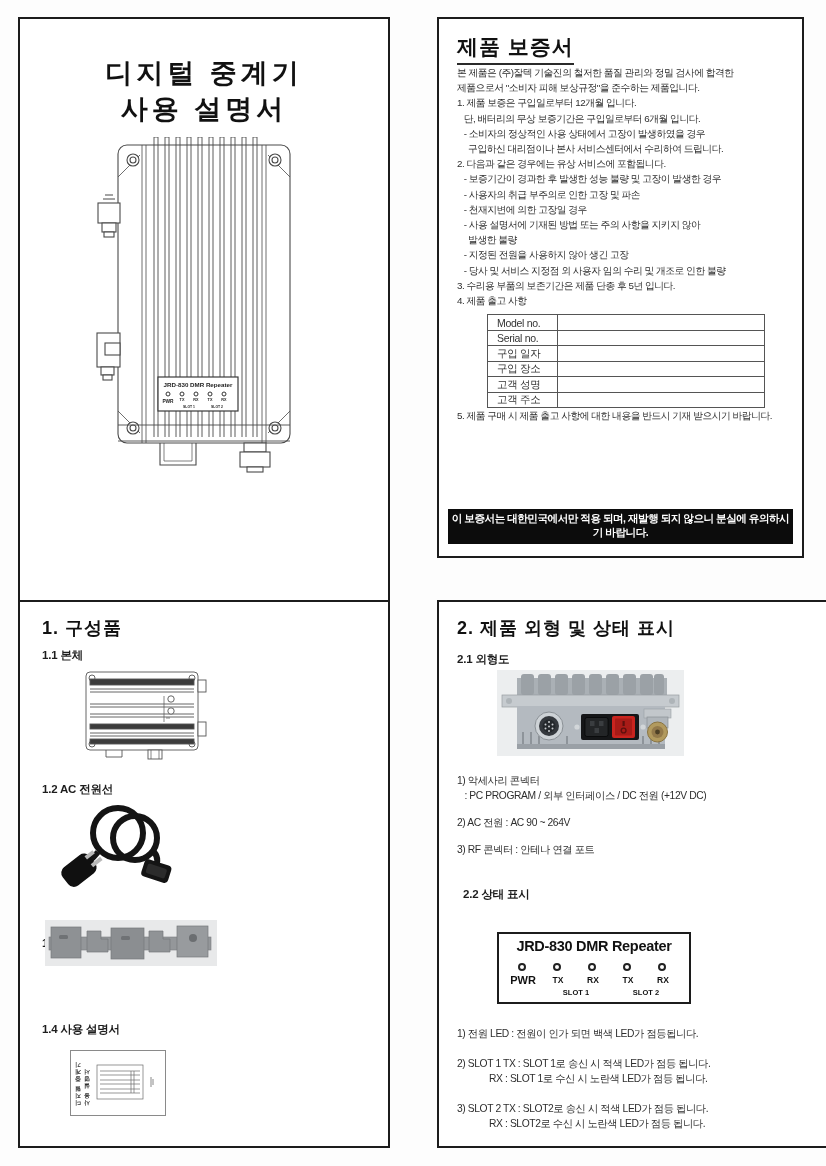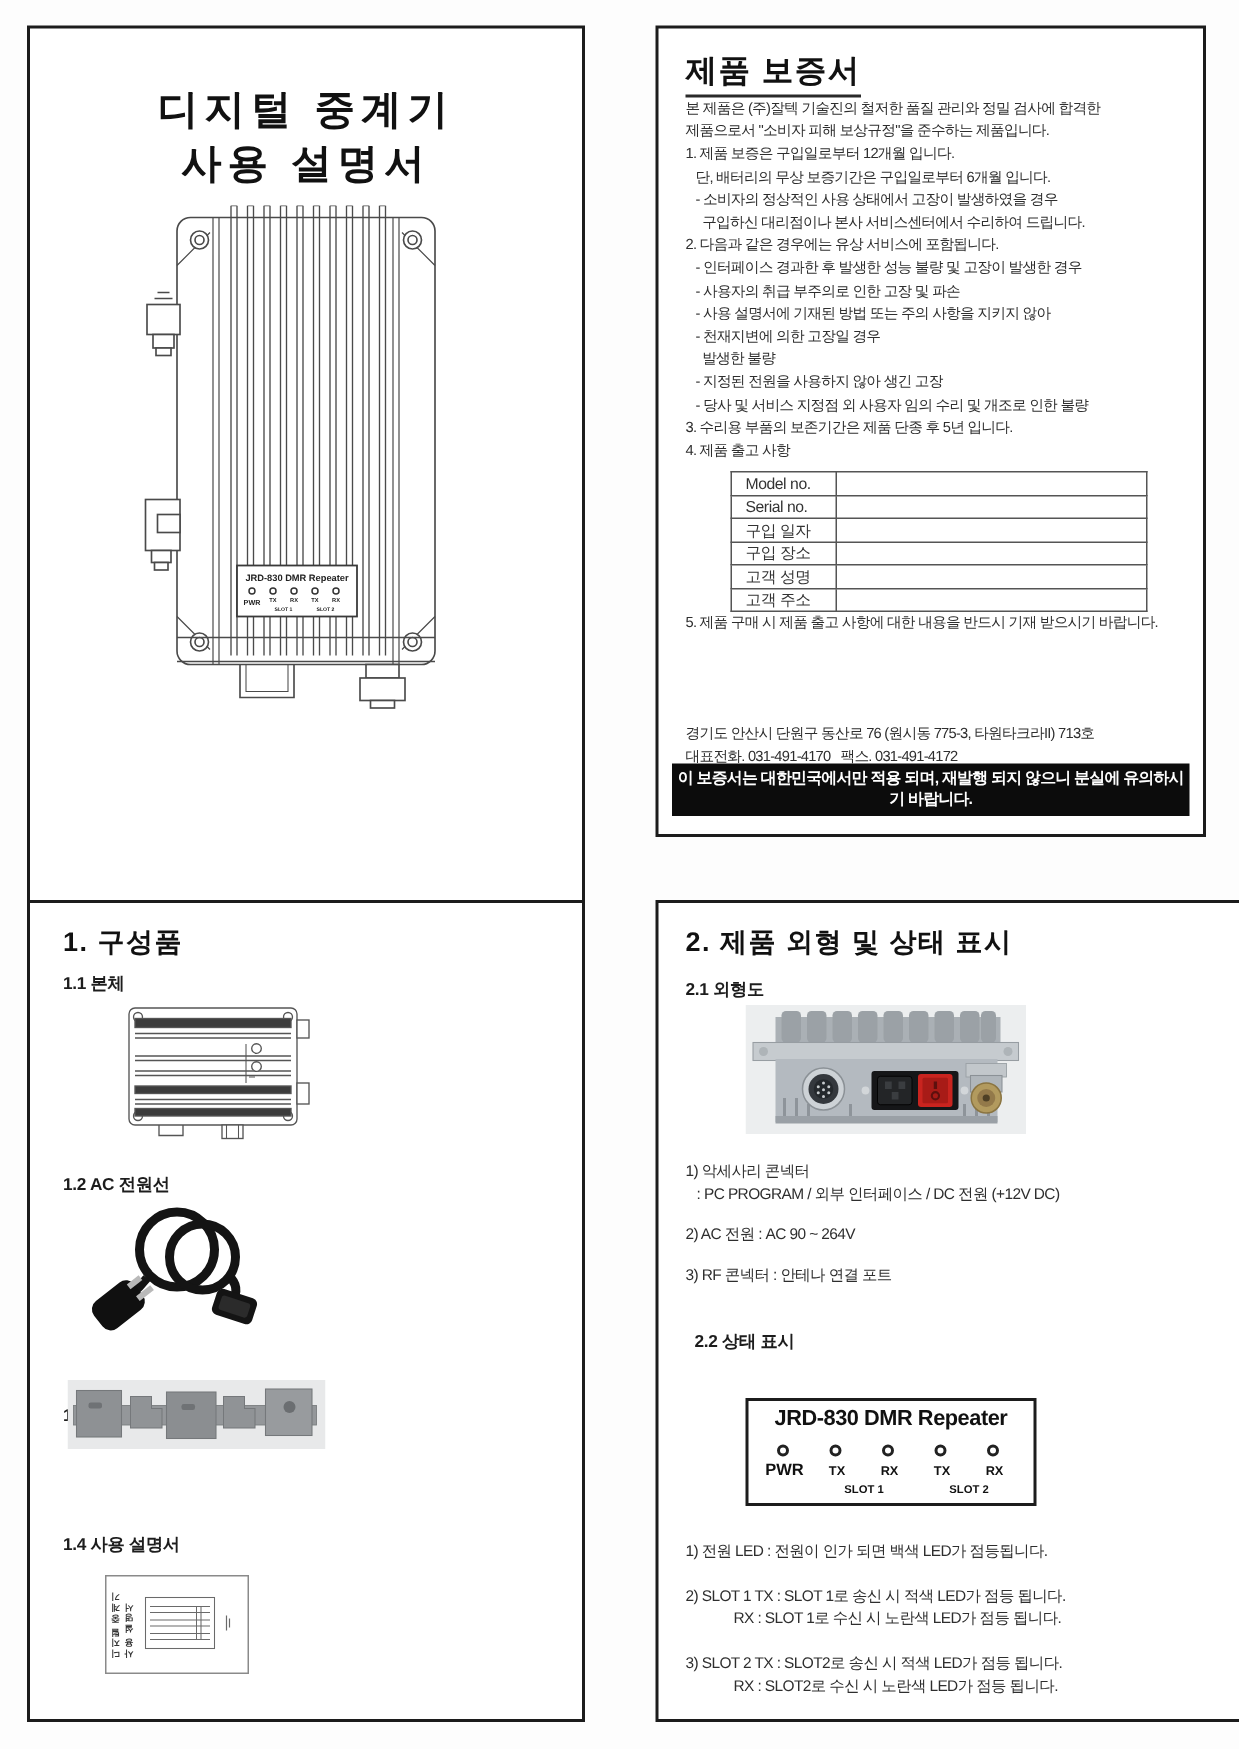--- a/index.html
+++ b/index.html
@@ -159,24 +159,24 @@
 
     <div class="wblock">
       <div class="wline">1. 제품 보증은 구입일로부터 12개월 입니다.</div>
       <div class="wline">   단, 배터리의 무상 보증기간은 구입일로부터 6개월 입니다.</div>
       <div class="wline">   - 소비자의 정상적인 사용 상태에서 고장이 발생하였을 경우</div>
       <div class="wline">     구입하신 대리점이나 본사 서비스센터에서 수리하여 드립니다.</div>
     </div>
 
     <div class="wblock">
       <div class="wline">2. 다음과 같은 경우에는 유상 서비스에 포함됩니다.</div>
-      <div class="wline">   - 인터페이스 경과한 후 발생한 성능 불량 및 고장이 발생한 경우</div>
+      <div class="wline">   - 보증기간이 경과한 후 발생한 성능 불량 및 고장이 발생한 경우</div>
       <div class="wline">   - 사용자의 취급 부주의로 인한 고장 및 파손</div>
+      <div class="wline">   - 천재지변에 의한 고장일 경우</div>
       <div class="wline">   - 사용 설명서에 기재된 방법 또는 주의 사항을 지키지 않아</div>
-      <div class="wline">   - 천재지변에 의한 고장일 경우</div>
       <div class="wline">     발생한 불량</div>
       <div class="wline">   - 지정된 전원을 사용하지 않아 생긴 고장</div>
       <div class="wline">   - 당사 및 서비스 지정점 외 사용자 임의 수리 및 개조로 인한 불량</div>
     </div>
 
     <div class="wblock">
       <div class="wline">3. 수리용 부품의 보존기간은 제품 단종 후 5년 입니다.</div>
     </div>
     <div class="wblock">
       <div class="wline">4. 제품 출고 사항</div>
@@ -208,24 +208,20 @@
           <td class="lbl">고객 주소</td>
           <td></td>
           </tr>
       </tbody>
     </table>
 
     <div class="wblock">
       <div class="wline">5. 제품 구매 시 제품 출고 사항에 대한 내용을 반드시 기재 받으시기 바랍니다.</div>
     </div>
 
-    <div class="w-addr">
-      <div class="wline">경기도 안산시 단원구 동산로 76 (원시동 775-3, 타원타크라II) 713호</div>
-      <div class="wline">대표전화. 031-491-4170   팩스. 031-491-4172</div>
-    </div>
 
     <div class="w-banner">이 보증서는 대한민국에서만 적용 되며, 재발행 되지 않으니 분실에 유의하시기 바랍니다.</div>
   </div>
 
   <div class="panel" id="panel-components">
     <div class="c-title">1. 구성품</div>
 
     <div class="c-sub" style="left:22px; top:46px;">1.1 본체</div>
     <svg class="thumb" style="left:56px; top:64px;" width="136" height="98" viewBox="0 0 136 98">
       <g stroke="#555" stroke-width="0.9" fill="#fff">

